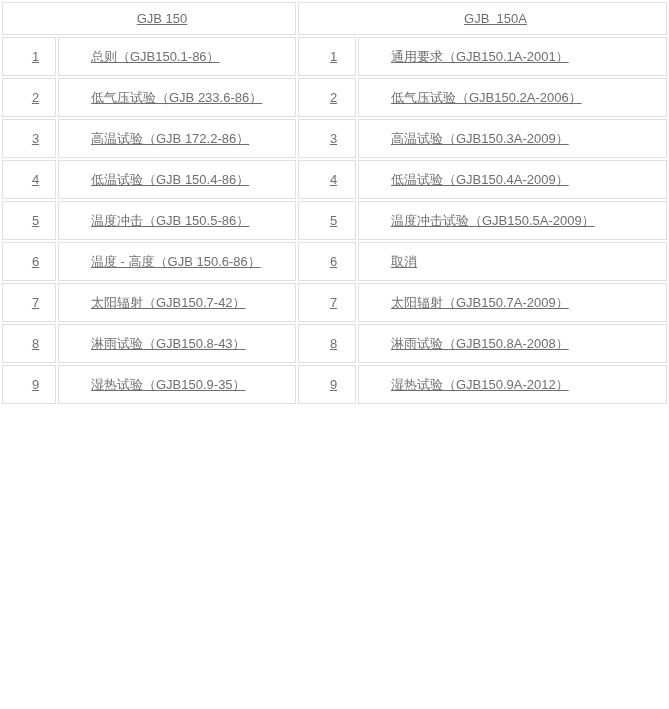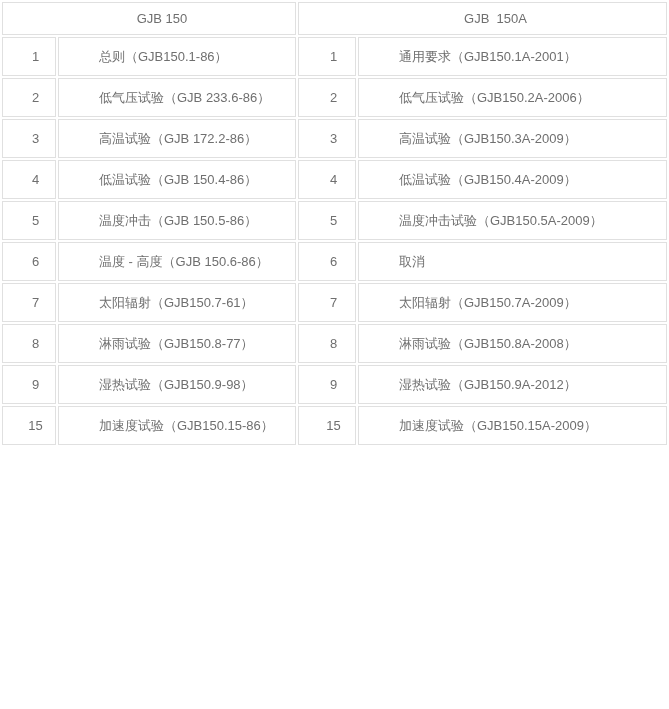--- a/index.html
+++ b/index.html
@@ -20,20 +20,21 @@
     background:var(--bg-color);
   }
   table.std-table{
     width:669px;
     border-collapse:separate;
     border-spacing:2px;
     table-layout:fixed;
     color:var(--text-color);
     font-size:13px;
     line-height:15px;
+    text-decoration:underline;
   }
   col.c-num-l{width:54px;}
   col.c-name-l{width:238px;}
   col.c-num-r{width:58px;}
   col.c-name-r{width:auto;}
   th,td{
     border:1px solid var(--border-color);
     background:var(--bg-color);
     font-weight:normal;
     vertical-align:middle;
@@ -43,21 +44,21 @@
     text-align:center;
     text-indent:2em;
     white-space:pre-wrap;
   }
   td.num{
     padding:11px 2px;
     text-align:center;
     text-indent:1em;
   }
   td.name{
-    padding:11px 8px 11px 14px;
+    padding:11px 8px 11px 6px;
     text-align:left;
     text-indent:2em;
     word-break:break-word;
   }
 </style>
 </head>
 <body>
 
 <div class="page">
   <table class="std-table">
@@ -105,37 +106,31 @@
           <td class="name">温度冲击试验（GJB150.5A-2009）</td>
         </tr>
         <tr>
           <td class="num">6</td>
           <td class="name">温度 - 高度（GJB 150.6-86）</td>
           <td class="num">6</td>
           <td class="name">取消</td>
         </tr>
         <tr>
           <td class="num">7</td>
-          <td class="name">太阳辐射（GJB150.7-61）</td>
+          <td class="name">太阳辐射（GJB150.7-42）</td>
           <td class="num">7</td>
           <td class="name">太阳辐射（GJB150.7A-2009）</td>
         </tr>
         <tr>
           <td class="num">8</td>
-          <td class="name">淋雨试验（GJB150.8-77）</td>
+          <td class="name">淋雨试验（GJB150.8-43）</td>
           <td class="num">8</td>
           <td class="name">淋雨试验（GJB150.8A-2008）</td>
         </tr>
         <tr>
           <td class="num">9</td>
-          <td class="name">湿热试验（GJB150.9-98）</td>
+          <td class="name">湿热试验（GJB150.9-35）</td>
           <td class="num">9</td>
           <td class="name">湿热试验（GJB150.9A-2012）</td>
-        </tr>
-        <tr>
-          <td class="num">15</td>
-          <td class="name">加速度试验（GJB150.15-86）</td>
-          <td class="num">15</td>
-          <td class="name">加速度试验（GJB150.15A-2009）</td>
         </tr>
       </tbody>
   </table>
 </div>
 
 </body></html>

